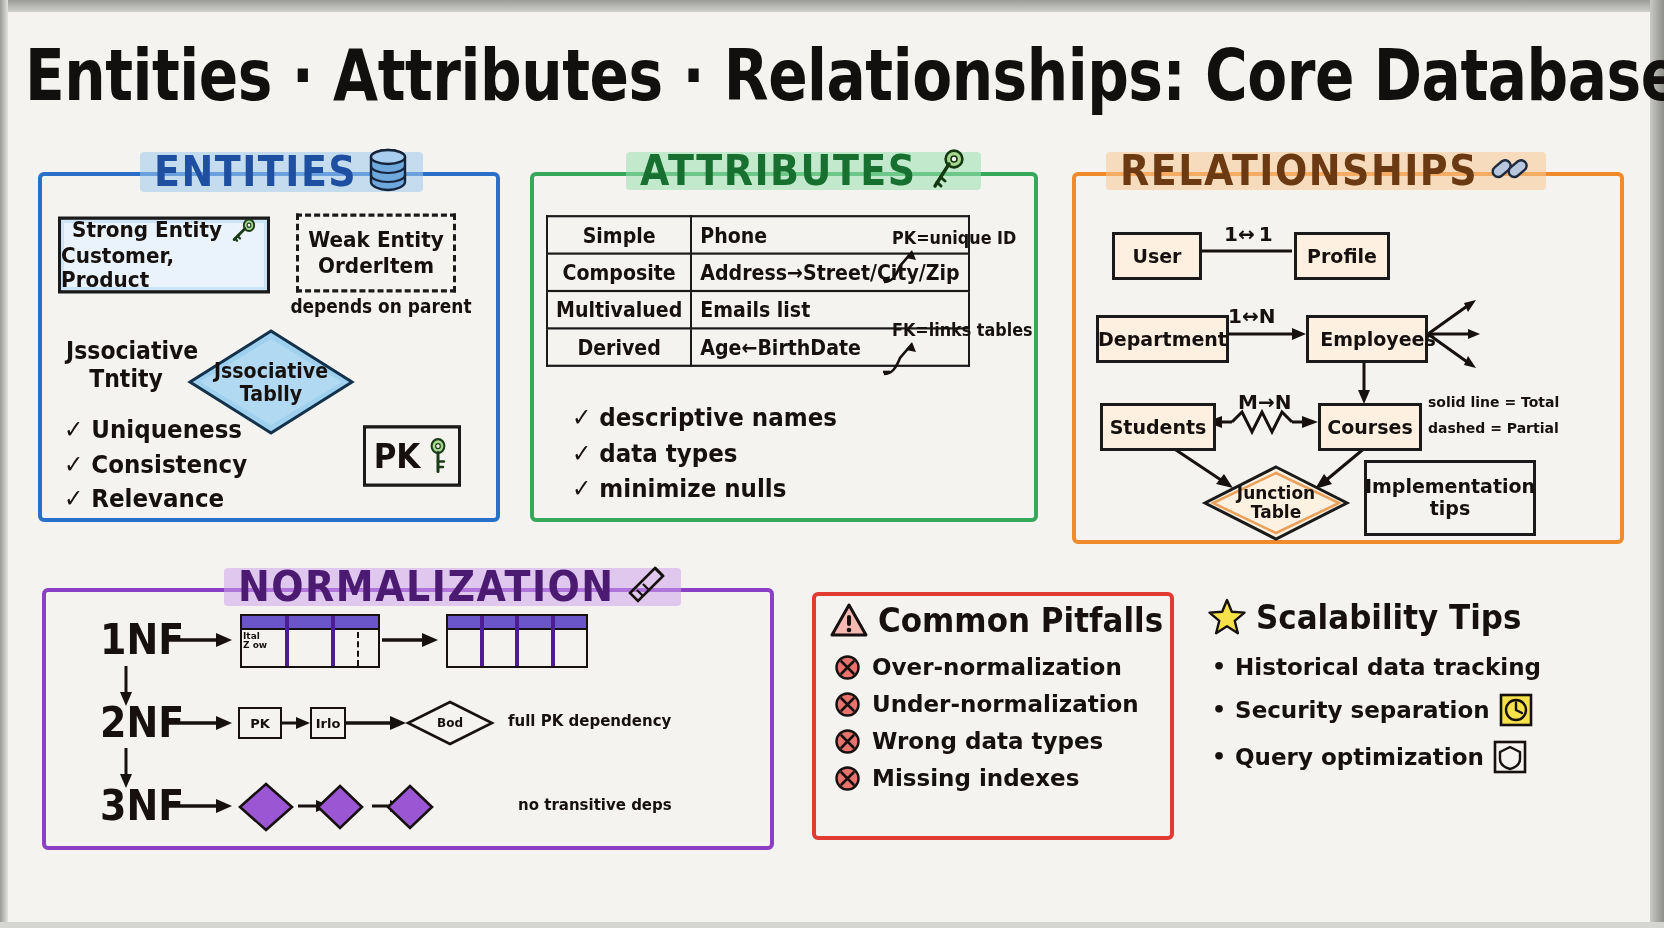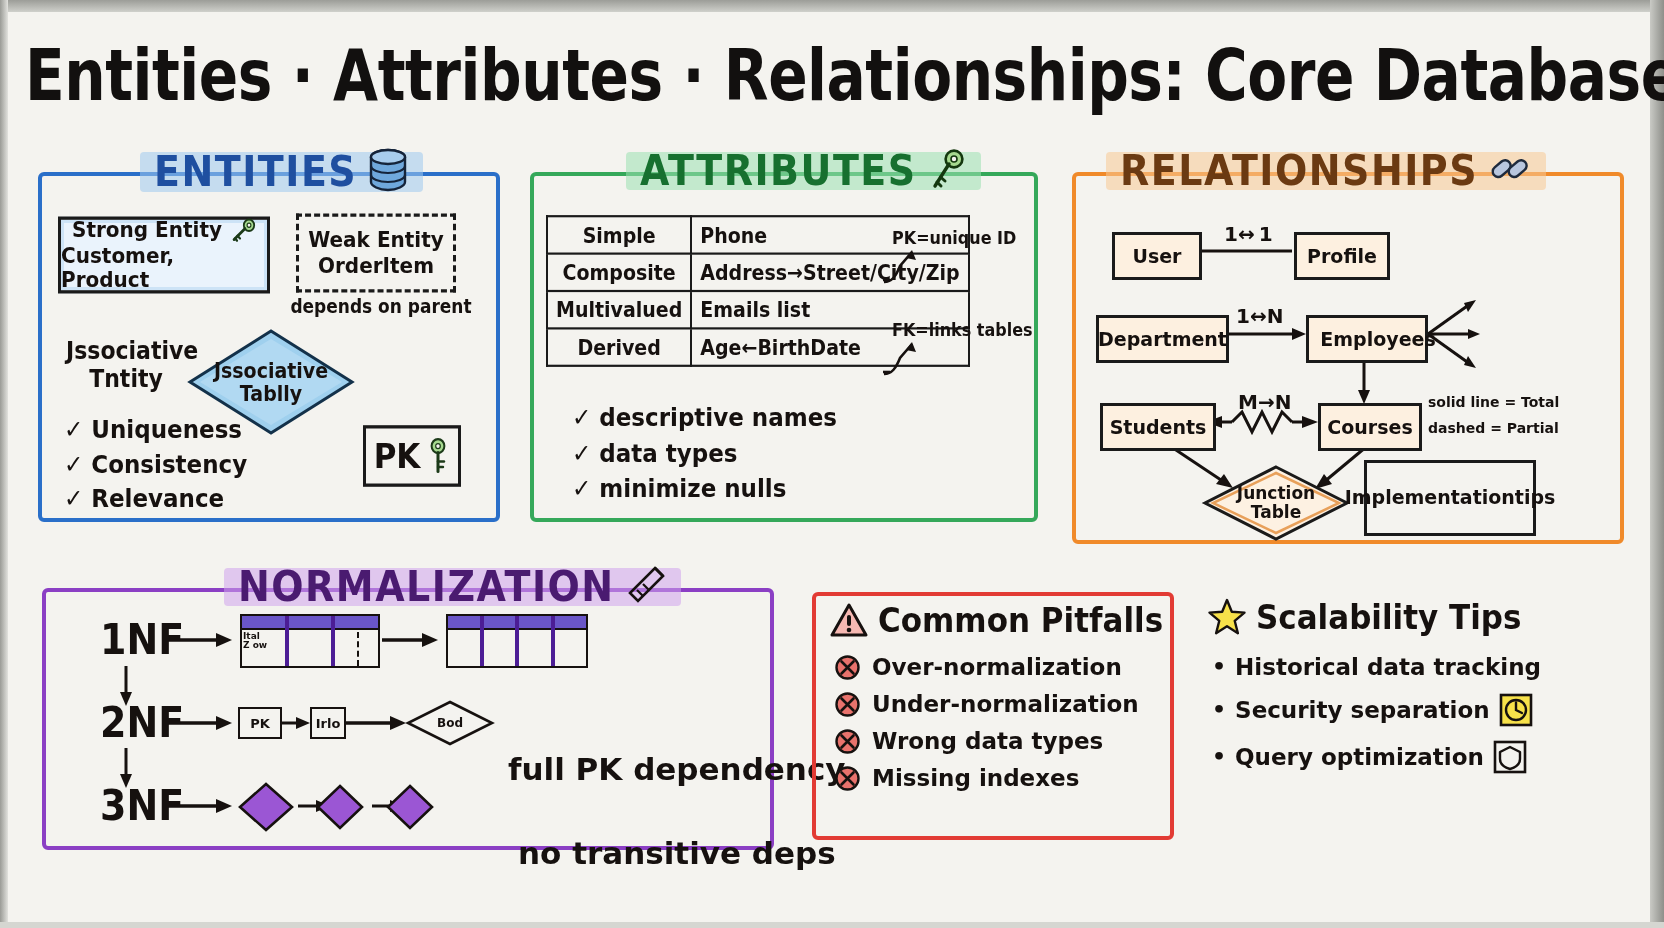--- a/index.html
+++ b/index.html
@@ -195,38 +195,38 @@
     position: absolute; width: 148px; height: 78px;
   }
   .junction .dia-txt {
     position: absolute; left: 0; top: 0; width: 100%; height: 100%;
     display: flex; flex-direction: column; align-items: center; justify-content: center;
     font-size: 17px; font-weight: 600; line-height: 1.1; color: #16110f;
   }
   .impl-box {
     position: absolute;
     border: 3px solid #1a1a1a;
-    display: flex; flex-direction: row; align-items: center; justify-content: center;
+    display: flex; flex-direction: column; align-items: center; justify-content: center;
     font-size: 19px; font-weight: 600; line-height: 1.15; color: #16110f;
   }
 
   
   #p-normalization { left: 42px; top: 588px; width: 732px; height: 262px; }
   #p-normalization .panel-frame { border-color: #8b3fc4; }
   #p-normalization .head-hl { background: #cfa3ec; }
   #p-normalization .head-text { color: #4a1b70; }
 
   .nf-label {
     position: absolute;
     font-size: 38px; font-weight: 700; color: #16110f;
     transform: scaleY(1.1);
   }
   .nf-side {
     position: absolute;
-    font-size: 31px; font-weight: 600; color: #16110f; white-space: nowrap; margin-top: 39px;
+    font-size: 15px; font-weight: 600; color: #16110f; white-space: nowrap;
   }
   .mini-table {
     position: absolute;
     border: 2.5px solid #16110f;
     display: flex;
   }
   .mini-table .mt-col { flex: 1; border-right: 4px solid #4c1d95; position: relative; }
   .mini-table .mt-col:last-child { border-right: none; }
   .mt-hdr {
     position: absolute; left: 0; right: 0; top: 0; height: 14px;
@@ -475,21 +475,21 @@
         <polygon points="408,162 396,157 396,167" fill="#16110f"></polygon>
         <line x1="356" y1="162" x2="398" y2="192" stroke="#16110f" stroke-width="3"></line>
         <polygon points="404,196 392,193 396,184" fill="#16110f"></polygon>
       </svg>
 
       <div class="ent-box" style="left:40px;top:60px;width:90px;">User</div>
       <div class="card-lbl" style="left:152px;top:50px;">1↔ 1</div>
       <div class="ent-box" style="left:222px;top:60px;width:96px;">Profile</div>
 
       <div class="ent-box" style="left:24px;top:143px;width:133px;">Department</div>
-      <div class="card-lbl" style="left:164px;top:132px;">1↔N</div>
+      <div class="card-lbl" style="left:156px;top:132px;">1↔N</div>
       <div class="ent-box" style="left:234px;top:143px;width:122px;padding-left:22px;">Employees</div>
 
       <div class="ent-box" style="left:28px;top:231px;width:116px;">Students</div>
       <div class="card-lbl" style="left:166px;top:218px;">M→N</div>
       <div class="ent-box" style="left:246px;top:231px;width:104px;">Courses</div>
 
       <div class="junction" style="left:130px;top:292px;">
         <svg width="148" height="78" viewBox="0 0 148 78">
           <polygon points="74,3 145,39 74,75 3,39" fill="#fdf1e2" stroke="#1a1a1a" stroke-width="3"></polygon>
           <polygon points="74,9 137,39 74,69 11,39" fill="none" stroke="#e8a05a" stroke-width="2.5"></polygon>

